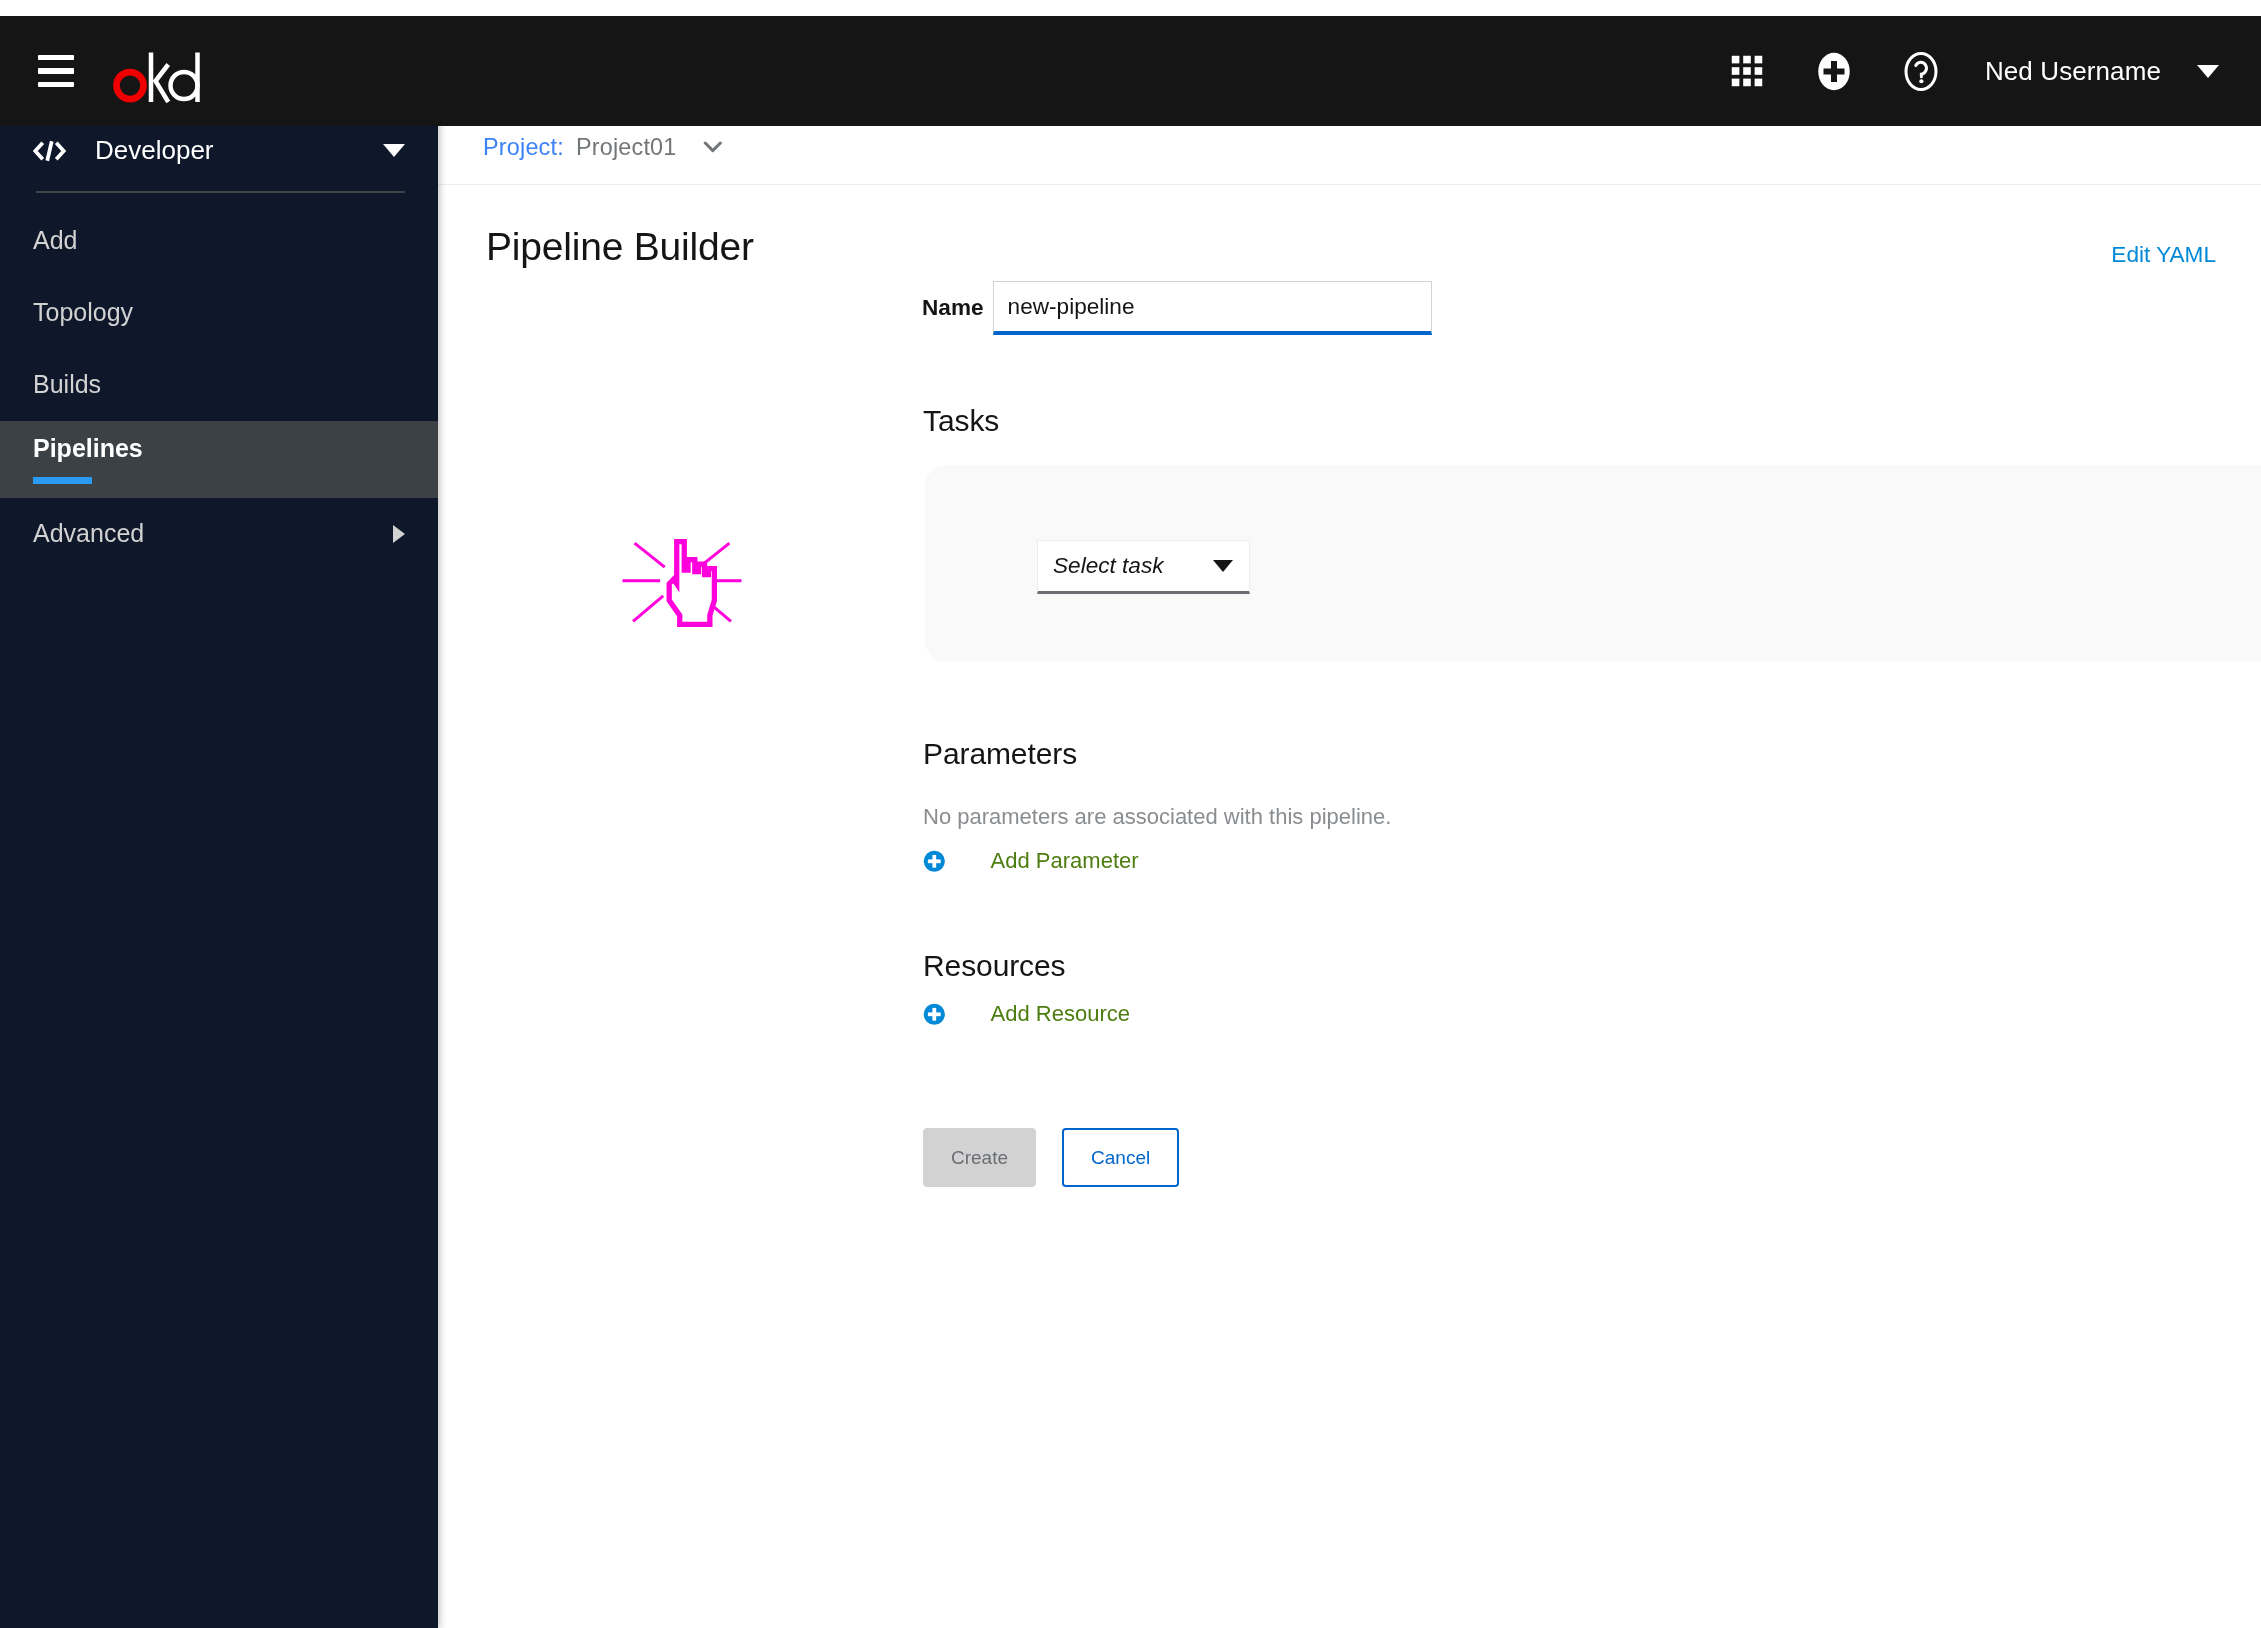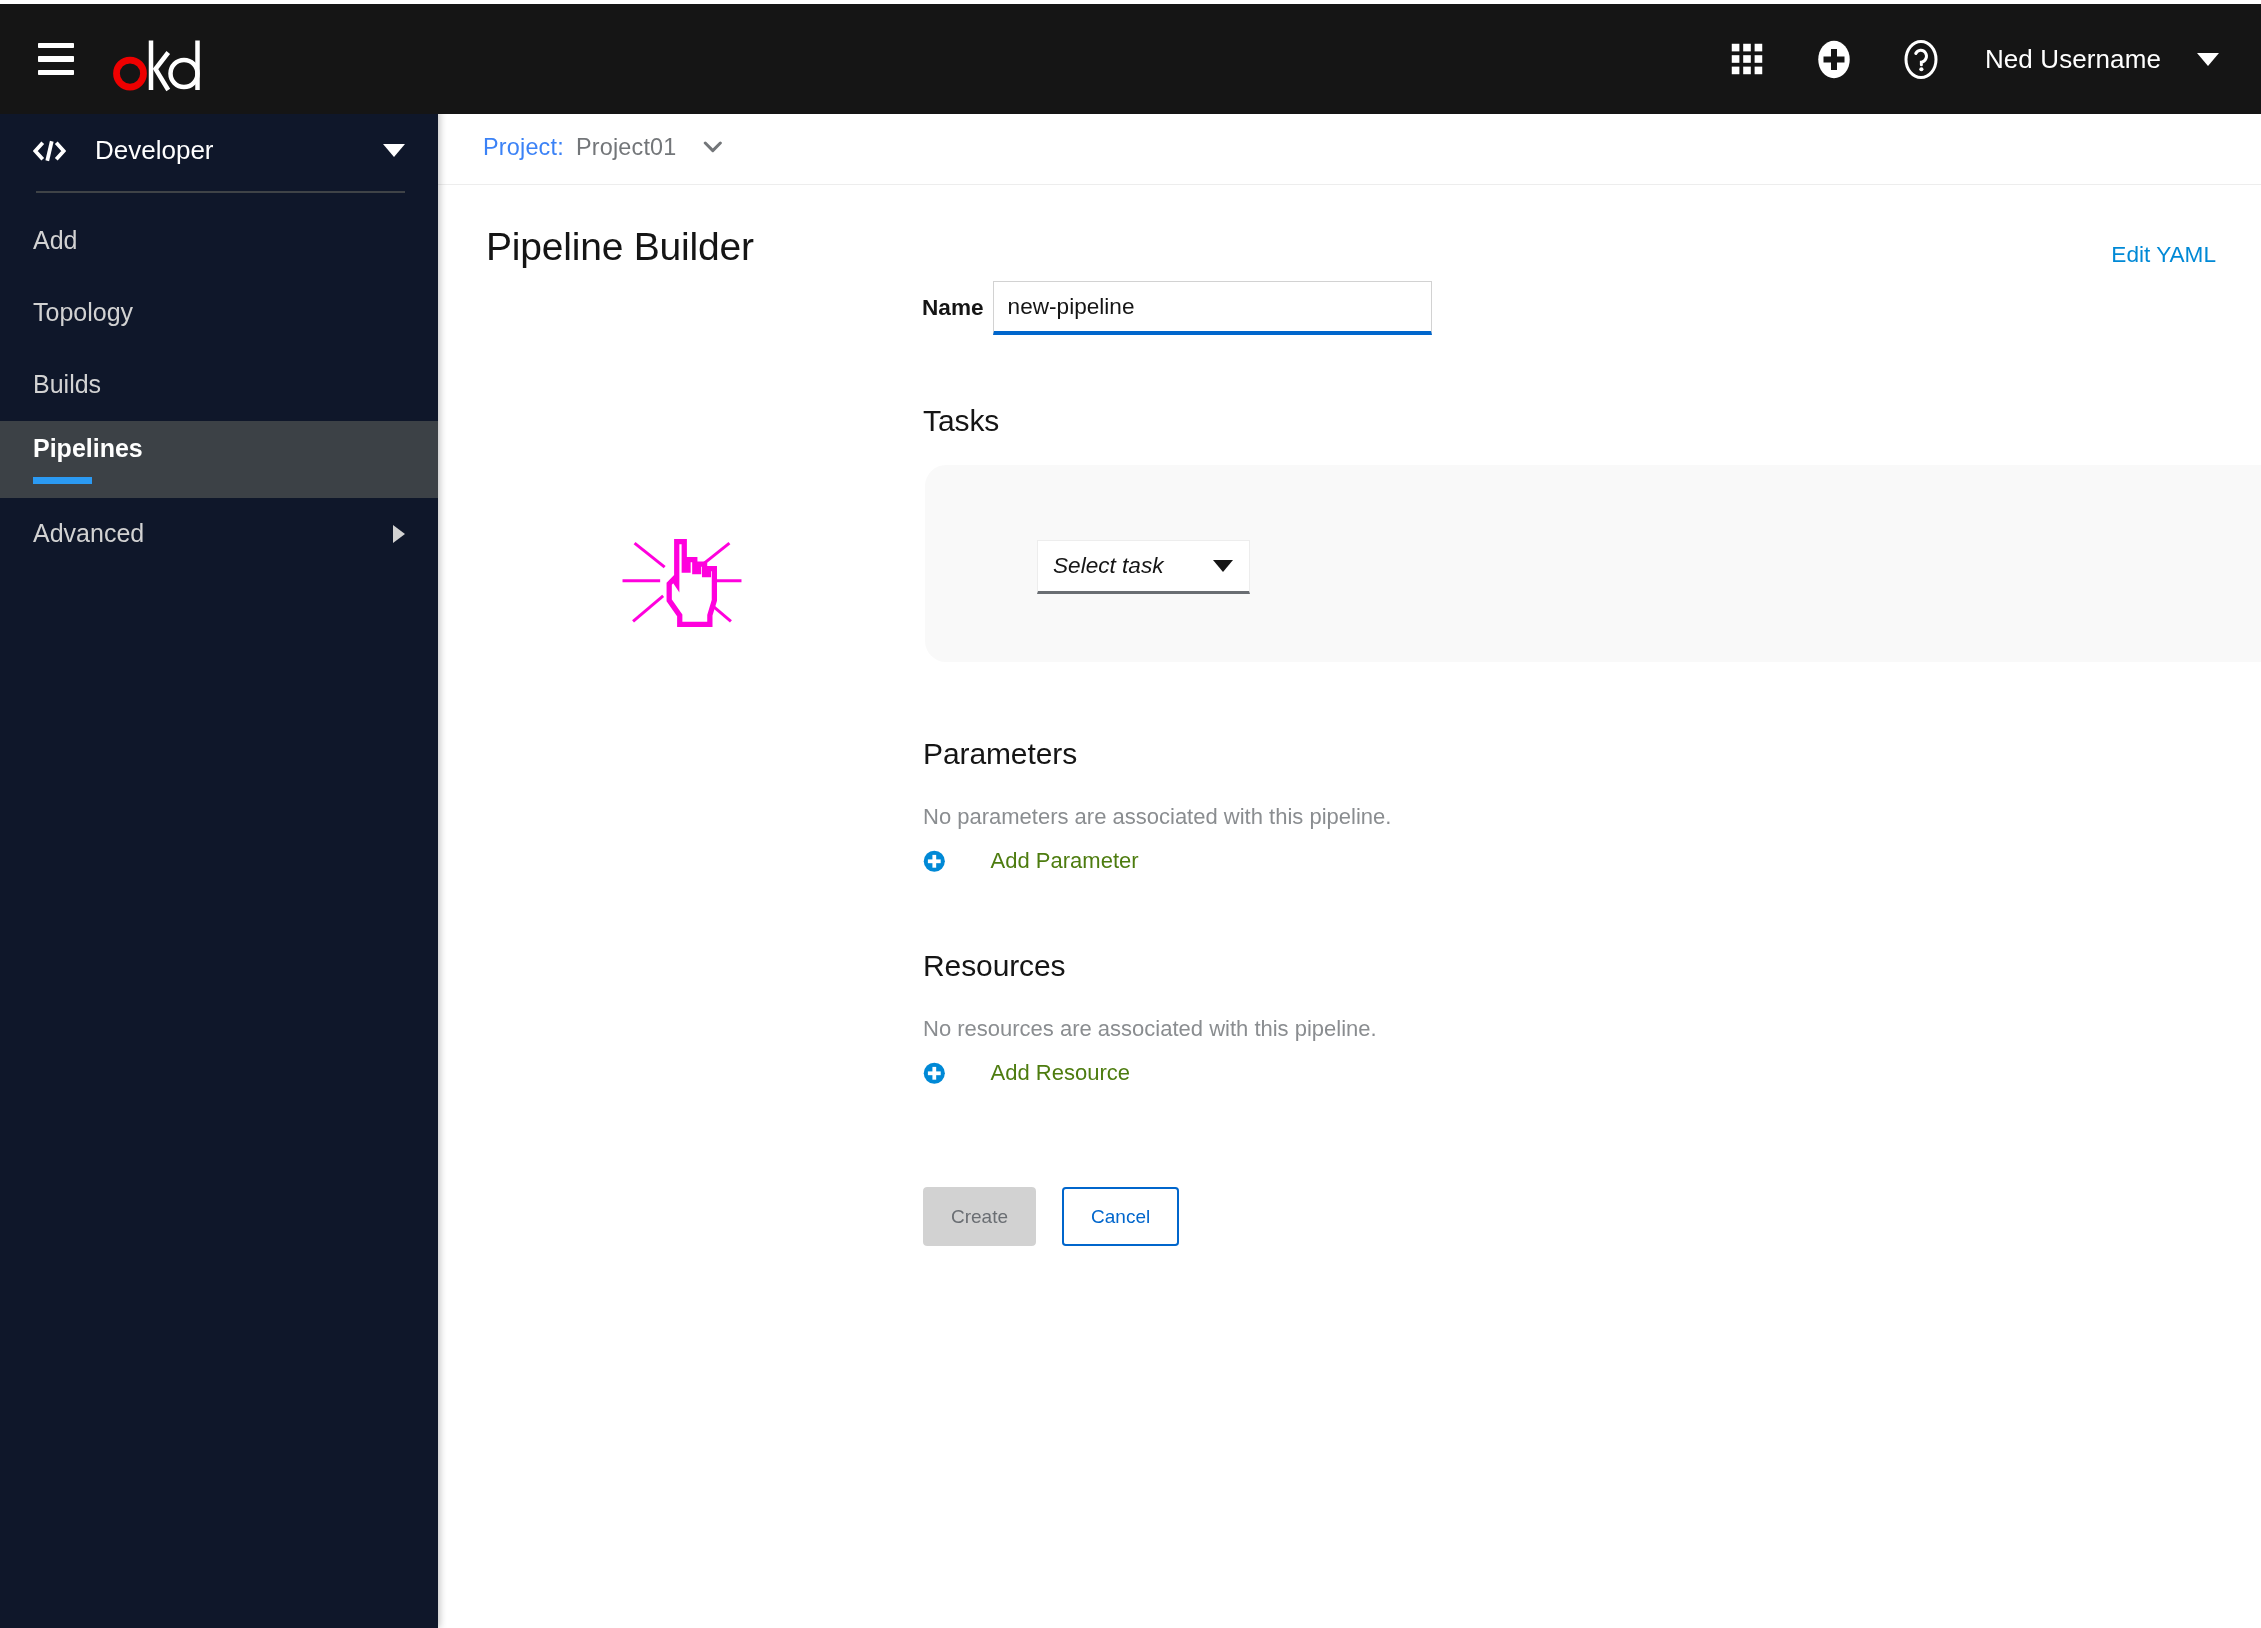--- a/index.html
+++ b/index.html
@@ -8,21 +8,21 @@
     width: 2261px;
     height: 1628px;
     background: #ffffff;
     font-family: "Liberation Sans", sans-serif;
     overflow: hidden;
   }
 
   
   .masthead {
     position: absolute;
-    top: 4px; left: 0;
+    top: 16px; left: 0;
     width: 2261px;
     height: 110px;
     background: #151515;
     display: flex;
     align-items: center;
     z-index: 30;
   }
 
   .hamburger {
     margin-left: 38px;
@@ -539,21 +539,20 @@
       <svg width="22.6" height="22.6" viewBox="0 0 30 30">
         <circle cx="15" cy="15" r="14" fill="#0089d6"></circle>
         <rect x="12.5" y="6.5" width="5" height="17" fill="#ffffff"></rect>
         <rect x="6.5" y="12.5" width="17" height="5" fill="#ffffff"></rect>
       </svg>
     </span>
     <span class="add-link-label">Add Parameter</span>
   </div>
 
   <h2 class="section-title res-title">Resources</h2>
-  <p class="empty-text">No resources are associated with this pipeline.</p>
   <div class="add-link">
     <span class="add-link-icon">
       <svg width="22.6" height="22.6" viewBox="0 0 30 30">
         <circle cx="15" cy="15" r="14" fill="#0089d6"></circle>
         <rect x="12.5" y="6.5" width="5" height="17" fill="#ffffff"></rect>
         <rect x="6.5" y="12.5" width="17" height="5" fill="#ffffff"></rect>
       </svg>
     </span>
     <span class="add-link-label">Add Resource</span>
   </div>

